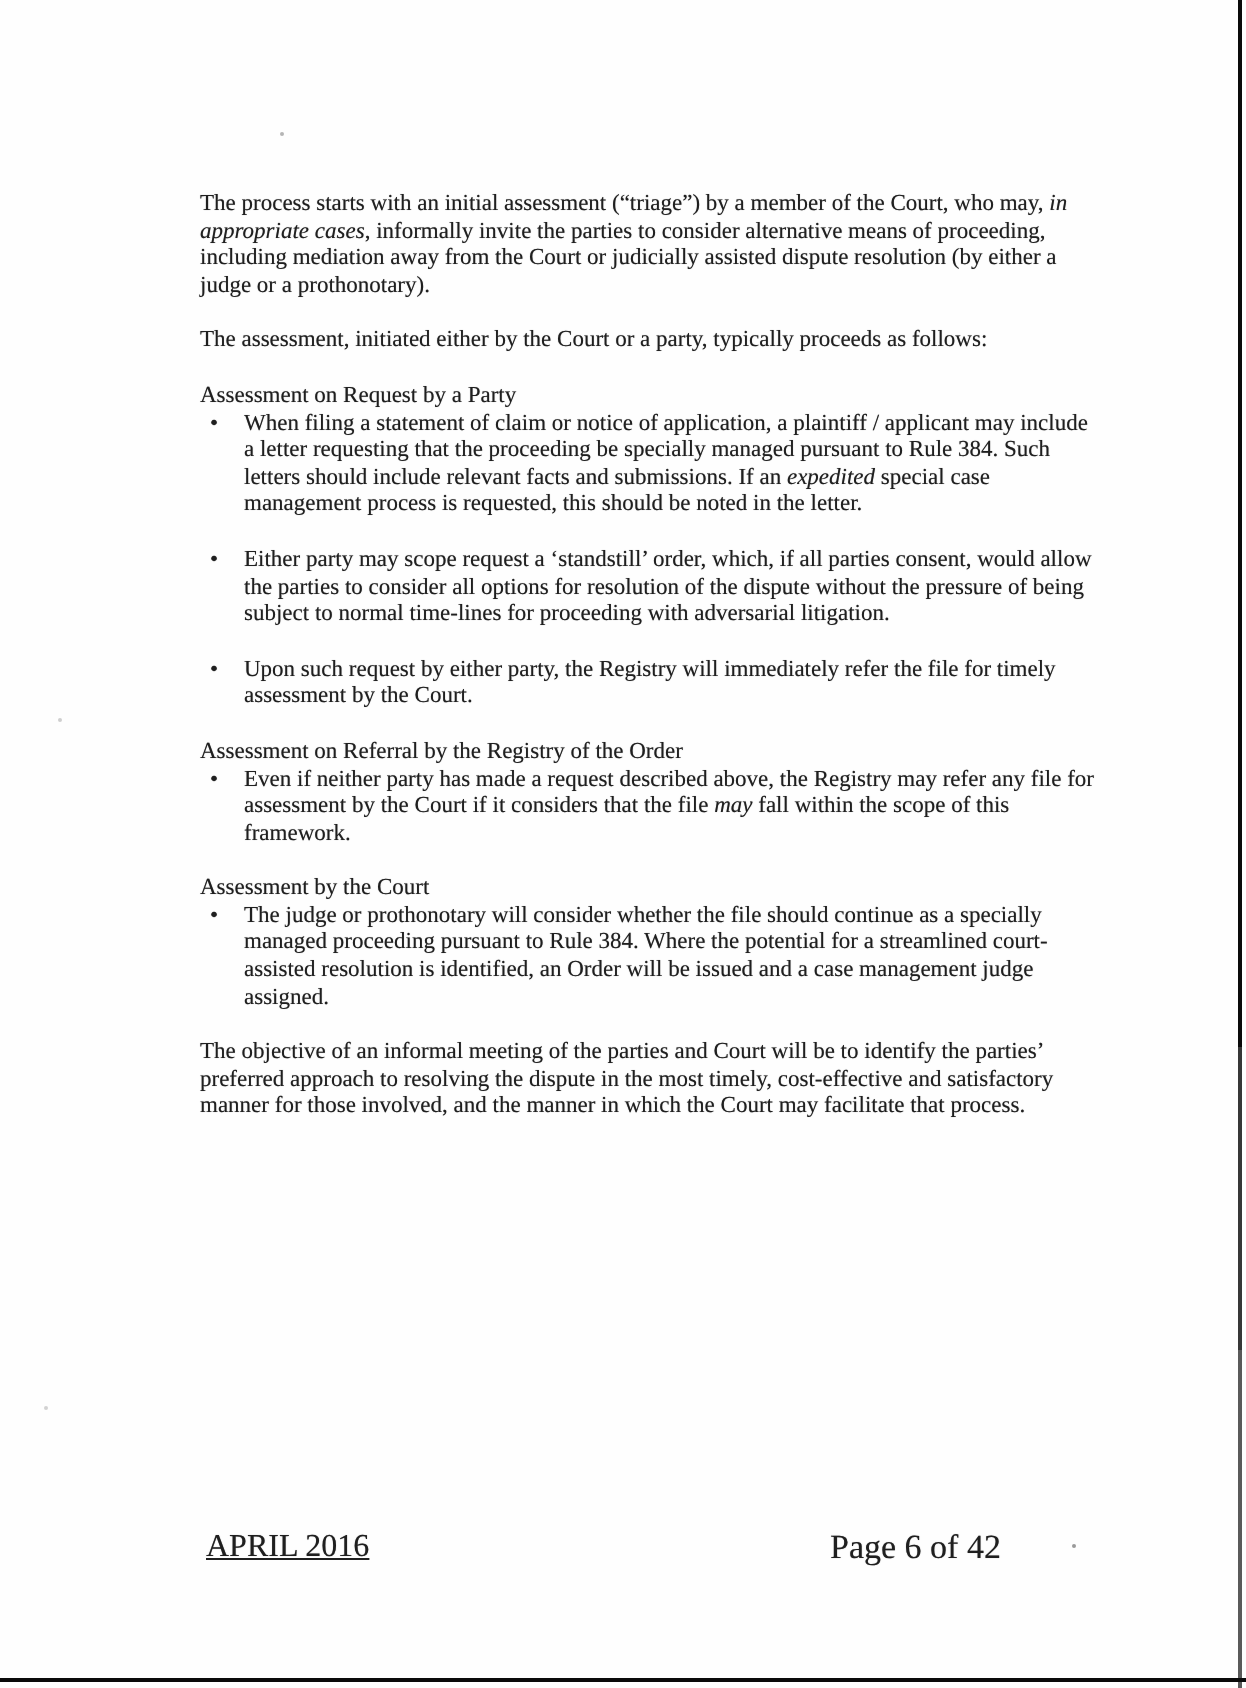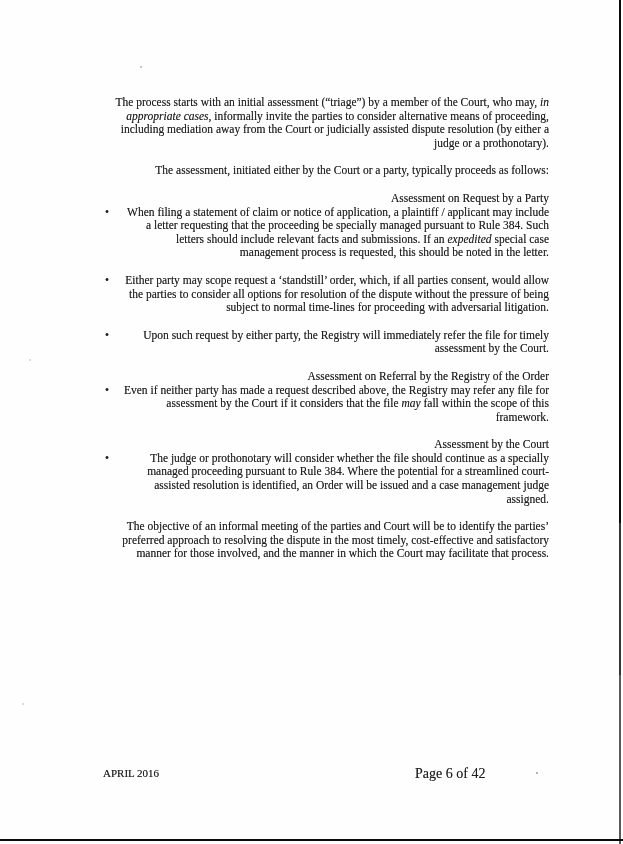--- a/index.html
+++ b/index.html
@@ -49,21 +49,20 @@
   .speck.s4 { left: 22px;  top: 703px; background: #d2d2d2; }
 
   .content {
     position: absolute;
     left: 100px;
     top: 96px;
     width: 449px;
     font-size: 11.5px;
     line-height: 13.6px;
     text-shadow: 0 0 0.4px rgba(30,30,30,0.55);
-    text-align: right;
   }
   .content p {
     margin: 0 0 14px 0;
   }
   .content h3 {
     margin: 0;
     font-size: 11.5px;
     line-height: 13.6px;
     font-weight: normal;
   }
@@ -81,29 +80,30 @@
     position: absolute;
     left: -17px;
     top: 0;
   }
   .it { font-style: italic; }
 
   .footer-left {
     position: absolute;
     left: 103px;
     top: 767px;
-    font-size: 11px;
+    font-size: 16px;
     line-height: 13.6px;
     text-shadow: 0 0 0.4px rgba(30,30,30,0.55);
+    text-decoration: underline;
   }
   .footer-right {
     position: absolute;
     left: 415px;
     top: 767px;
-    font-size: 14px;
+    font-size: 17px;
     line-height: 13.6px;
     text-shadow: 0 0 0.4px rgba(30,30,30,0.55);
   }
 </style>
 </head>
 <body>
 
 <div class="scan-page">
 
   <div class="edge-line-right"></div>

